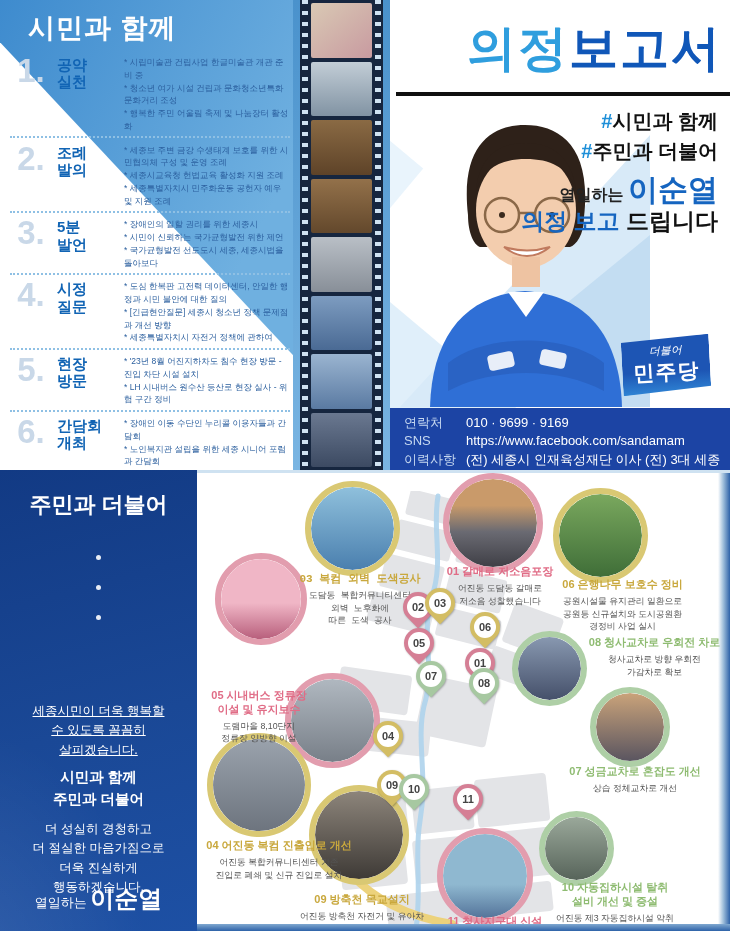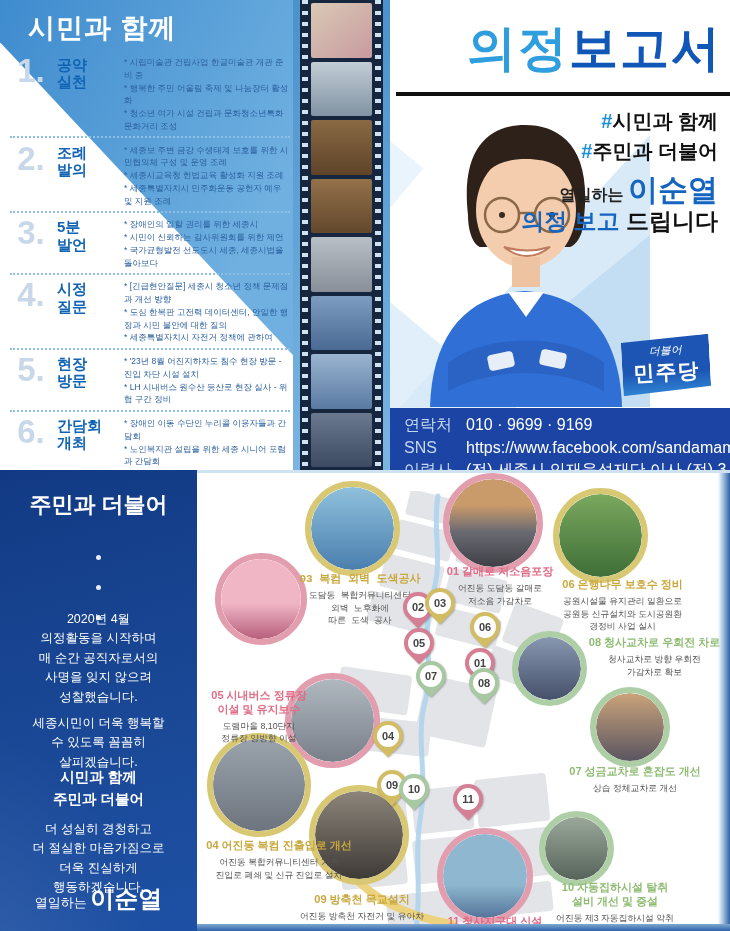--- a/index.html
+++ b/index.html
@@ -47,32 +47,32 @@
   .slogan1 .pre{font-size:16px;font-weight:700;color:#222;}
   .slogan1 .name{font-size:30px;font-weight:900;color:#1565c0;}
   .slogan2{position:absolute;right:12px;top:206px;z-index:2;font-size:23px;font-weight:900;white-space:nowrap;}
   .slogan2 .blue{color:#1565c0;} .slogan2 .black{color:#111;}
   .party-flag{position:absolute;left:232px;top:336px;width:88px;height:58px;z-index:3;
       background:linear-gradient(180deg,#1d55b4 62%,#2f84d4);clip-path:polygon(0 8%,100% 0,100% 90%,0 100%);
       transform:rotate(-3deg);text-align:center;color:#fff;}
   .party-small{font-size:11px;font-style:italic;margin-top:7px;}
   .party-big{font-size:21px;font-weight:900;letter-spacing:1px;}
   .contact{position:absolute;left:0;right:0;top:408px;height:62px;background:#1c44a4;padding:6px 0 0 14px;z-index:4;box-sizing:border-box;}
-  .contact-row{display:flex;font-size:16px;line-height:1.42;color:#fff;}
+  .contact-row{display:flex;font-size:13px;line-height:1.42;color:#fff;}
   .contact-label{flex:none;width:62px;color:#c6d8f0;}
   
   .bottom{position:absolute;left:0;top:470px;width:730px;height:461px;background:#fff;overflow:hidden;}
   .panel{position:absolute;left:0;top:0;width:197px;height:461px;color:#fff;text-align:center;
          background:radial-gradient(160% 90% at -20% 110%,rgba(255,255,255,.10),rgba(255,255,255,0) 60%),
                     linear-gradient(165deg,#123a84 0%,#1a4896 55%,#1d50a4 100%);}
   .panel-header{position:absolute;left:0;right:0;top:20px;font-size:22px;font-weight:800;}
   .panel-dots{position:absolute;left:0;right:0;top:60px;}
   .pdot{width:5px;height:5px;border-radius:50%;background:rgba(255,255,255,.9);margin:25px auto 0;}
   .panel-p{position:absolute;left:6px;right:6px;font-size:12.5px;line-height:1.55;white-space:pre-line;}
-  .pp1{top:140px;} .pp2{top:244px;}
+  .pp1{top:140px;} .pp2{top:232px;text-decoration:underline;}
   .pbold{top:296px;font-weight:800;font-size:14.5px;}
   .pp3{top:350px;}
   .panel-footer{position:absolute;left:0;right:0;bottom:16px;white-space:nowrap;}
   .panel-footer .pre{font-size:13px;} .panel-footer .name{font-size:24px;font-weight:900;}
   .page{position:absolute;left:197px;top:0;width:533px;height:461px;background:#fff;border-top:3px solid #cfe2f1;box-sizing:border-box;overflow:hidden;}
   .page-right-bar{position:absolute;right:0;top:0;width:12px;height:100%;z-index:9;
       background:linear-gradient(90deg,rgba(255,255,255,0),#9dbdda 45%,#2e62a8);}
   .page-bottom-bar{position:absolute;left:0;bottom:0;width:100%;height:7px;z-index:9;
       background:linear-gradient(180deg,#7fa8d0,#2e62a8);}
   .map{position:absolute;left:123px;top:18px;width:260px;height:440px;z-index:1;}
@@ -113,22 +113,22 @@
       <div class="top-left-bg"></div>
       <div class="top-header">시민과 함께</div>
       <div class="sections">
 
         <div class="section">
           <div class="sec-num">1.</div>
           <div class="sec-title">공약
 실천</div>
           <div class="sec-bullets">
             <div>* 시립미술관 건립사업 한글미술관 개관 준비 중</div>
+            <div>* 청소년 여가 시설 건립과 문화청소년특화 문화거리 조성</div>
             <div>* 행복한 주민 어울림 축제 및 나눔장터 활성화</div>
-            <div>* 청소년 여가 시설 건립과 문화청소년특화 문화거리 조성</div>
           </div>
         </div>
         <div class="sep"></div>
 
         <div class="section">
           <div class="sec-num">2.</div>
           <div class="sec-title">조례
 발의</div>
           <div class="sec-bullets">
             <div>* 세종보 주변 금강 수생태계 보호를 위한 시민협의체 구성 및 운영 조례</div>
@@ -137,33 +137,33 @@
           </div>
         </div>
         <div class="sep"></div>
 
         <div class="section">
           <div class="sec-num">3.</div>
           <div class="sec-title">5분
 발언</div>
           <div class="sec-bullets">
             <div>* 장애인의 일할 권리를 위한 세종시</div>
-            <div>* 시민이 신뢰하는 감사위원회를 위한 제언</div>
+            <div>* 시민이 신뢰하는 국가균형발전 위한 제언</div>
             <div>* 국가균형발전 선도도시 세종, 세종시법을 돌아보다</div>
           </div>
         </div>
         <div class="sep"></div>
 
         <div class="section">
           <div class="sec-num">4.</div>
           <div class="sec-title">시정
 질문</div>
           <div class="sec-bullets">
+            <div>* 도심 한복판 고전력 데이터센터, 안일한 행정과 시민 불안에 대한 질의</div>
             <div>* [긴급현안질문] 세종시 청소년 정책 문제점과 개선 방향</div>
-            <div>* 도심 한복판 고전력 데이터센터, 안일한 행정과 시민 불안에 대한 질의</div>
             <div>* 세종특별자치시 자전거 정책에 관하여</div>
           </div>
         </div>
         <div class="sep"></div>
 
         <div class="section">
           <div class="sec-num">5.</div>
           <div class="sec-title">현장
 방문</div>
           <div class="sec-bullets">
@@ -261,25 +261,20 @@
 
   <div class="bottom">
 
     <div class="panel">
       <div class="panel-header">주민과 더불어</div>
       <div class="panel-dots">
         <div class="pdot"></div>
         <div class="pdot"></div>
         <div class="pdot"></div>
       </div>
-      <div class="panel-p pp1">2020년 4월
-의정활동을 시작하며
-매 순간 공직자로서의
-사명을 잊지 않으려
-성찰했습니다.</div>
       <div class="panel-p pp2">세종시민이 더욱 행복할
 수 있도록 꼼꼼히
 살피겠습니다.</div>
       <div class="panel-p pbold">시민과 함께
 주민과 더불어</div>
       <div class="panel-p pp3">더 성실히 경청하고
 더 절실한 마음가짐으로
 더욱 진실하게
 행동하겠습니다.</div>
       <div class="panel-footer"><span class="pre">열일하는 </span><span class="name">이순열</span></div>
@@ -351,21 +346,21 @@
       <div class="photo ring-green" style="left:342px;top:338px;width:63px;height:63px;">
           <div class="photo-in g-factory"></div>
         </div>
       <div class="photo ring-pink" style="left:240px;top:355px;width:84px;height:84px;">
           <div class="photo-in g-police"></div>
         </div>
 
       <div class="map-label" style="left:233px;top:92px;width:140px;">
         <div class="t t-pink">01 갈매로 저소음포장</div>
         <div class="b">어진동 도담동 갈매로
-저소음 가감차로</div>
+저소음 성찰했습니다</div>
       </div>
       <div class="map-label" style="left:88px;top:100px;width:150px;font-family:Liberation Mono, monospace;">
         <div class="t t-gold">03 복컴 외벽 도색공사</div>
         <div class="b">도담동 복합커뮤니티센터
 외벽 노후화에
 따른 도색 공사</div>
       </div>
       <div class="map-label" style="left:2px;top:366px;width:160px;">
         <div class="t t-gold">04 어진동 복컴 진출입로 개선</div>
         <div class="b">어진동 복합커뮤니티센터 기존

